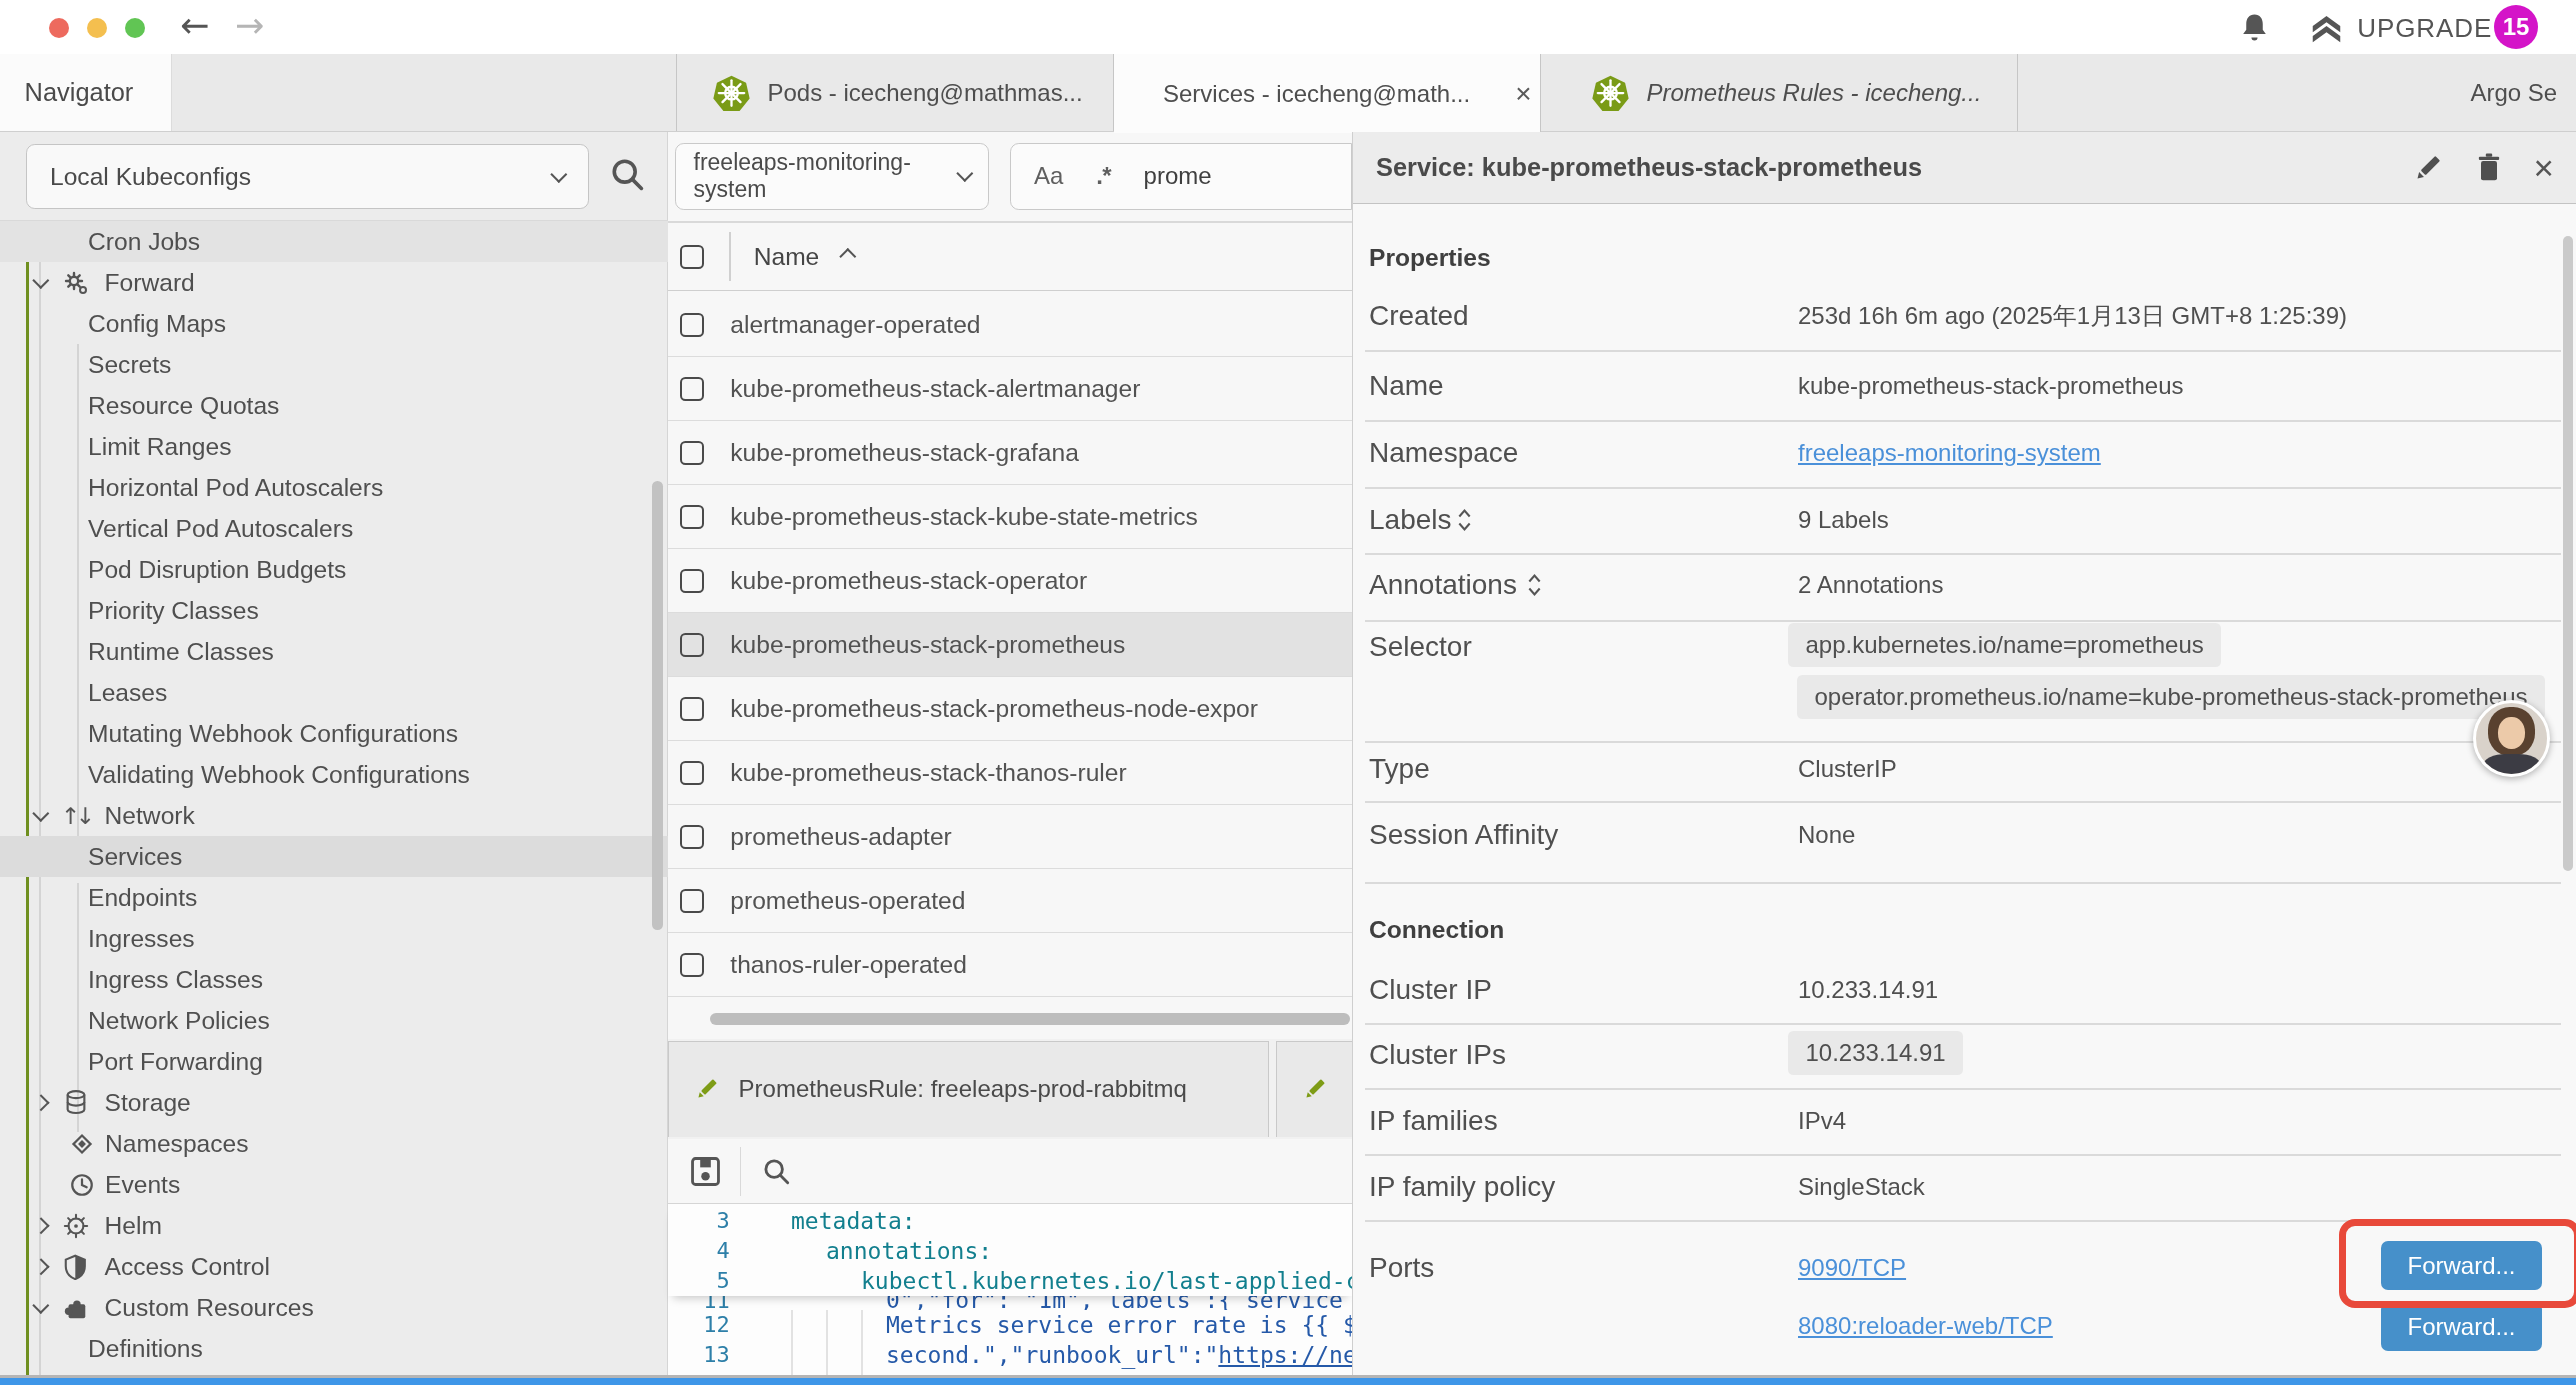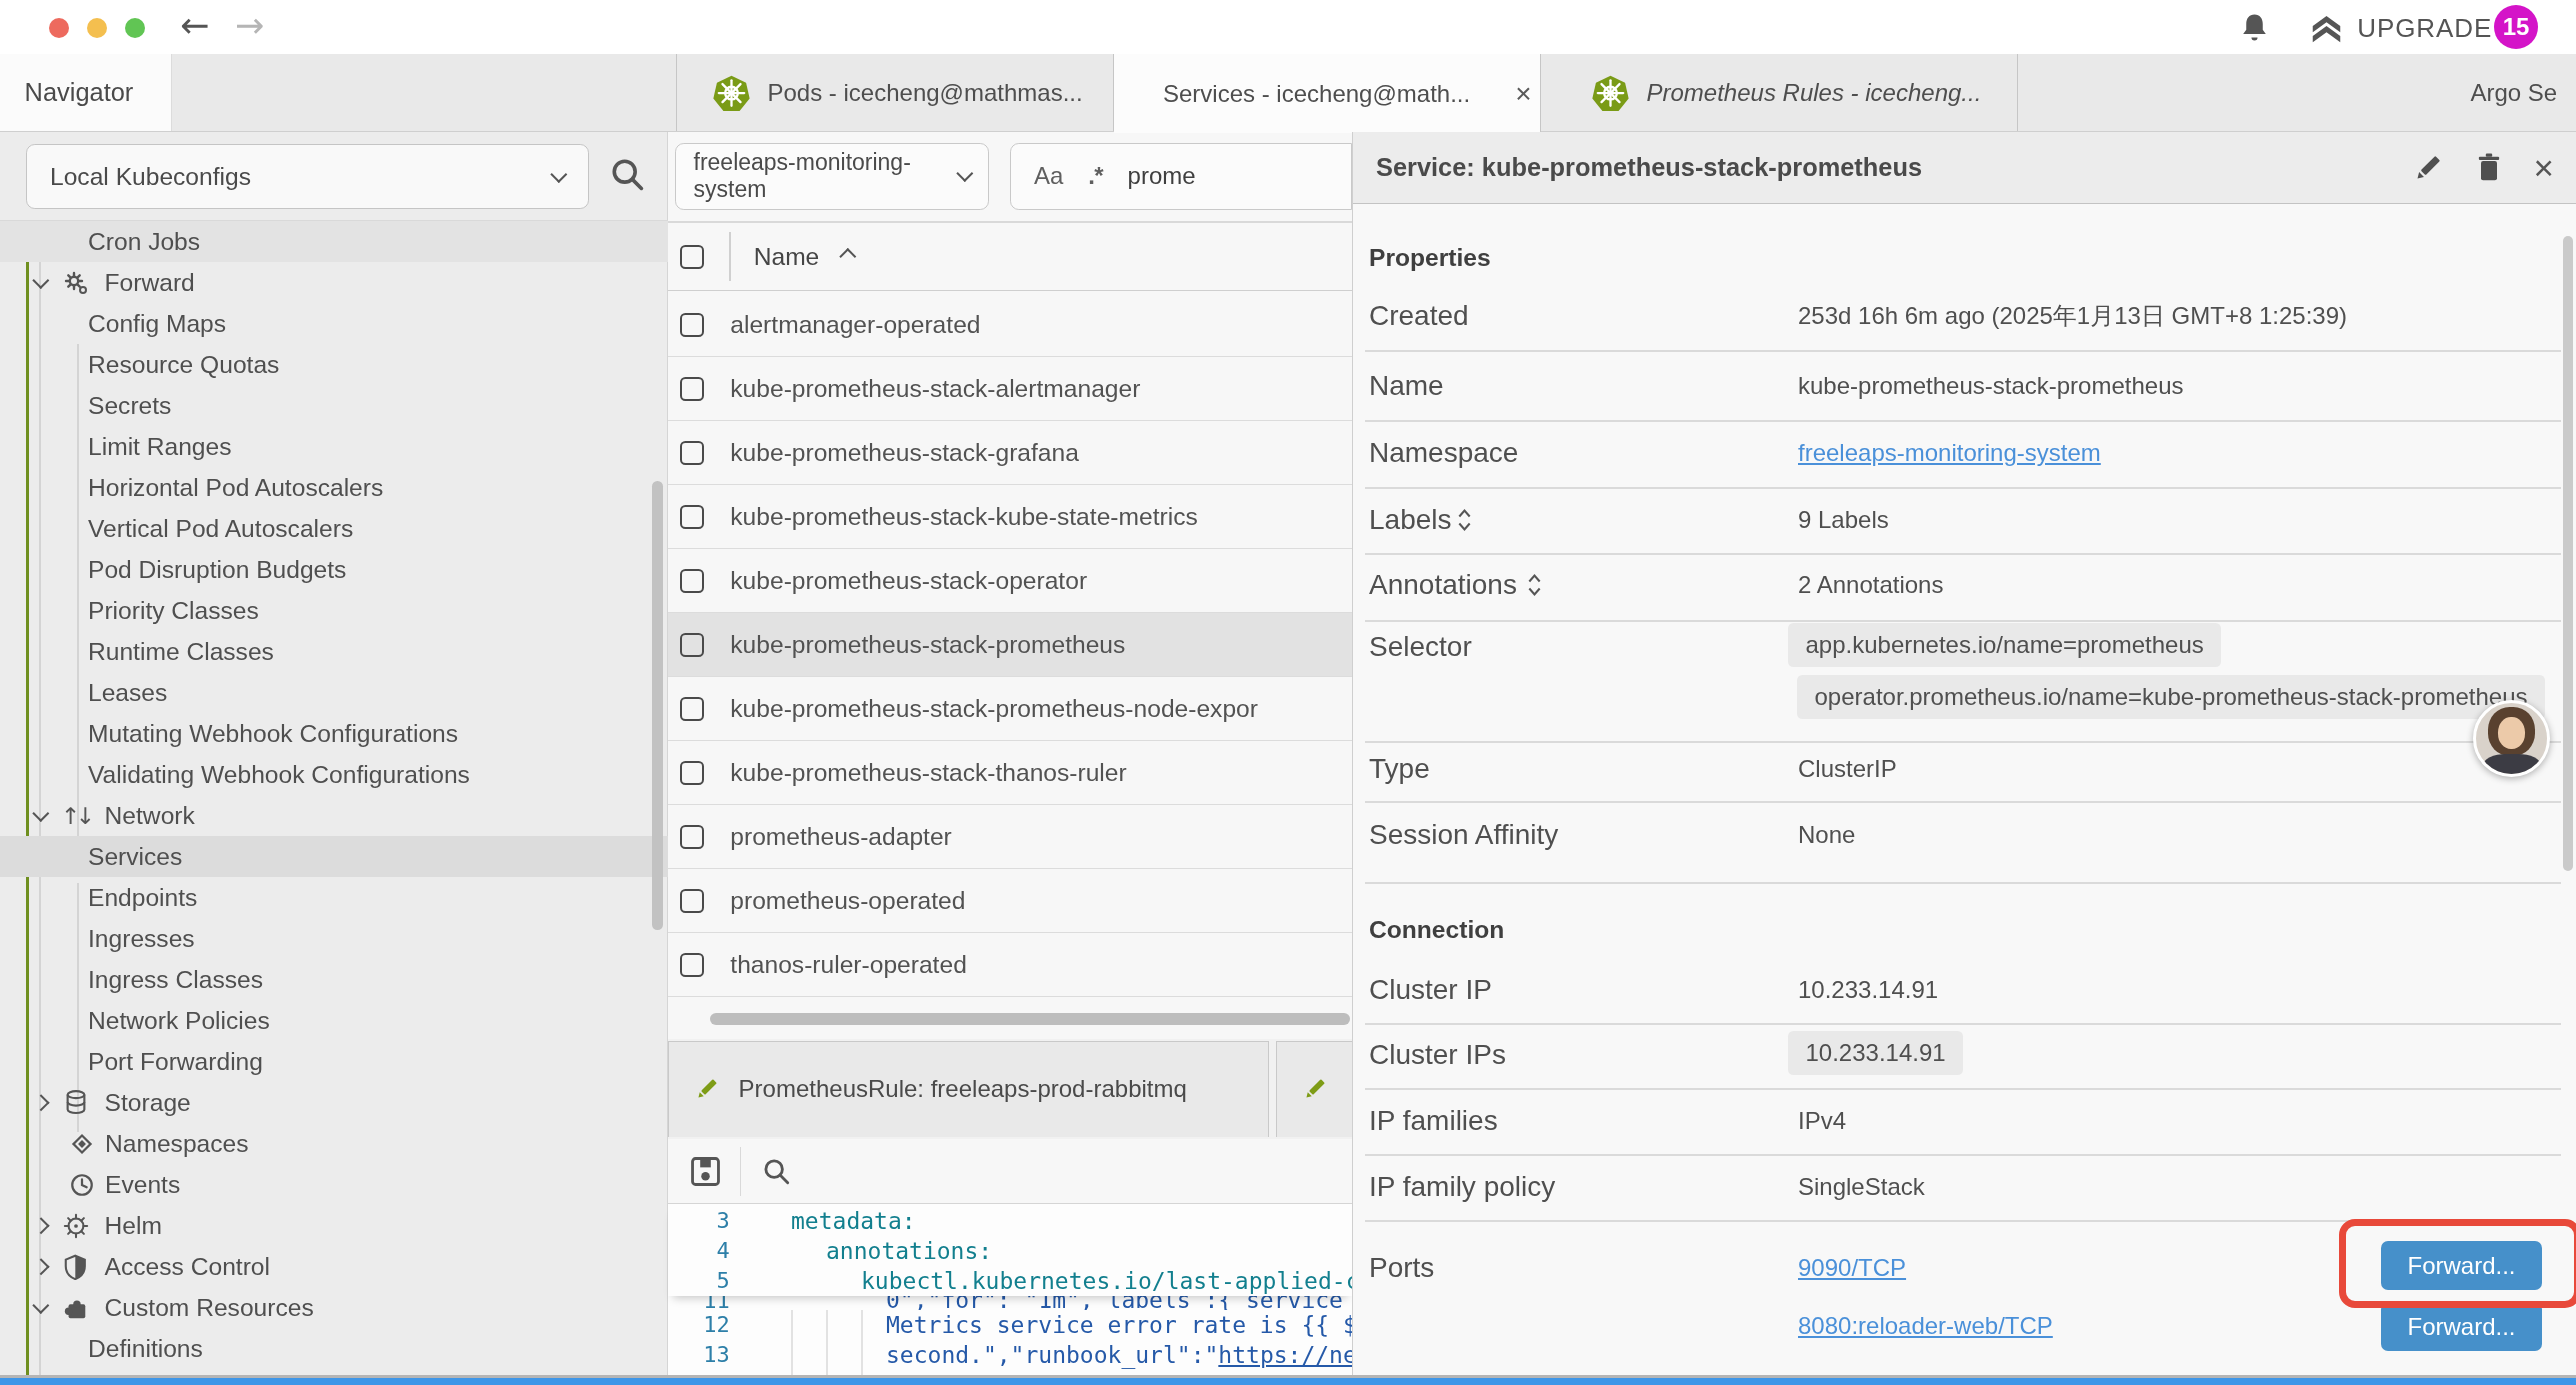--- a/index.html
+++ b/index.html
@@ -44,21 +44,21 @@
   .ticon{width:30px;display:flex;justify-content:center;flex:none;color:#555;}
   .updown{font-family:"DejaVu Sans",sans-serif;font-size:23px;letter-spacing:-4.4px;color:#555;}
   .guide{position:absolute;background:#d4d4d4;width:1.8px;}
   #guide-green{position:absolute;left:26px;top:89px;width:2.6px;height:1156px;background:#6f8f1f;}
   #navscroll{position:absolute;left:652px;top:349px;width:10.5px;height:449px;background:#c2c2c2;border-radius:5.3px;}
   
   #midpanel{left:668px;top:132px;width:684px;height:1247px;background:#f7f7f7;}
   #nsdrop{position:absolute;left:7px;top:10.5px;width:314px;height:67px;background:#fbfbfb;border:1.8px solid #c9c9c9;border-radius:8.8px;
           display:flex;align-items:center;justify-content:space-between;padding:0 17.5px;box-sizing:border-box;font-size:23px;color:#4a4a4a;}
   #searchbox{position:absolute;left:342px;top:10.5px;width:342px;height:67px;background:#fbfbfb;border:1.8px solid #c9c9c9;border-radius:8.8px 0 0 8.8px;
-          display:flex;align-items:center;gap:25px;padding:0 23px;box-sizing:border-box;font-size:24px;color:#5f5f5f;}
+          display:flex;align-items:center;gap:33px;padding:0 23px;box-sizing:border-box;font-size:24px;color:#5f5f5f;}
   #midhr{position:absolute;left:0;top:89px;width:684px;height:1.8px;background:#d9d9d9;}
   #thead{position:absolute;left:0;top:91px;width:684px;height:68px;display:flex;align-items:center;padding-left:12.3px;box-sizing:border-box;
          font-size:24.6px;color:#454545;border-bottom:1.8px solid #cfcfcf;}
   .cbx{width:24px;height:24px;border:2.6px solid #4a4a4a;border-radius:5.3px;flex:none;box-sizing:border-box;}
   #thead .vdiv{width:1.8px;height:49px;background:#d0d0d0;margin:0 23px 0 24.6px;}
   .caret-up{display:inline-block;width:9.6px;height:9.6px;border-right:2.6px solid #555;border-bottom:2.6px solid #555;transform:rotate(-135deg);margin-left:23px;}
   #rows{position:absolute;left:0;top:161px;width:684px;}
   .lrow{height:64px;display:flex;align-items:center;gap:26px;padding-left:12.3px;box-sizing:border-box;border-bottom:1.8px solid #dcdcdc;
         font-size:24.6px;color:#525252;white-space:nowrap;overflow:hidden;}
   .lrow.sel{background:#e2e2e2;}
@@ -255,24 +255,24 @@
               </g>
               <circle cx="21" cy="21" r="3" fill="none" stroke="#555" stroke-width="2"></circle>
             </svg>
           </span>
         <span>Forward</span>
       </div>
       <div class="trow child">
           <span>Config Maps</span>
         </div>
       <div class="trow child">
+          <span>Secrets</span>
+        </div>
+      <div class="trow child">
           <span>Resource Quotas</span>
-        </div>
-      <div class="trow child">
-          <span>Secrets</span>
         </div>
       <div class="trow child">
           <span>Limit Ranges</span>
         </div>
       <div class="trow child">
           <span>Horizontal Pod Autoscalers</span>
         </div>
       <div class="trow child">
           <span>Vertical Pod Autoscalers</span>
         </div>

